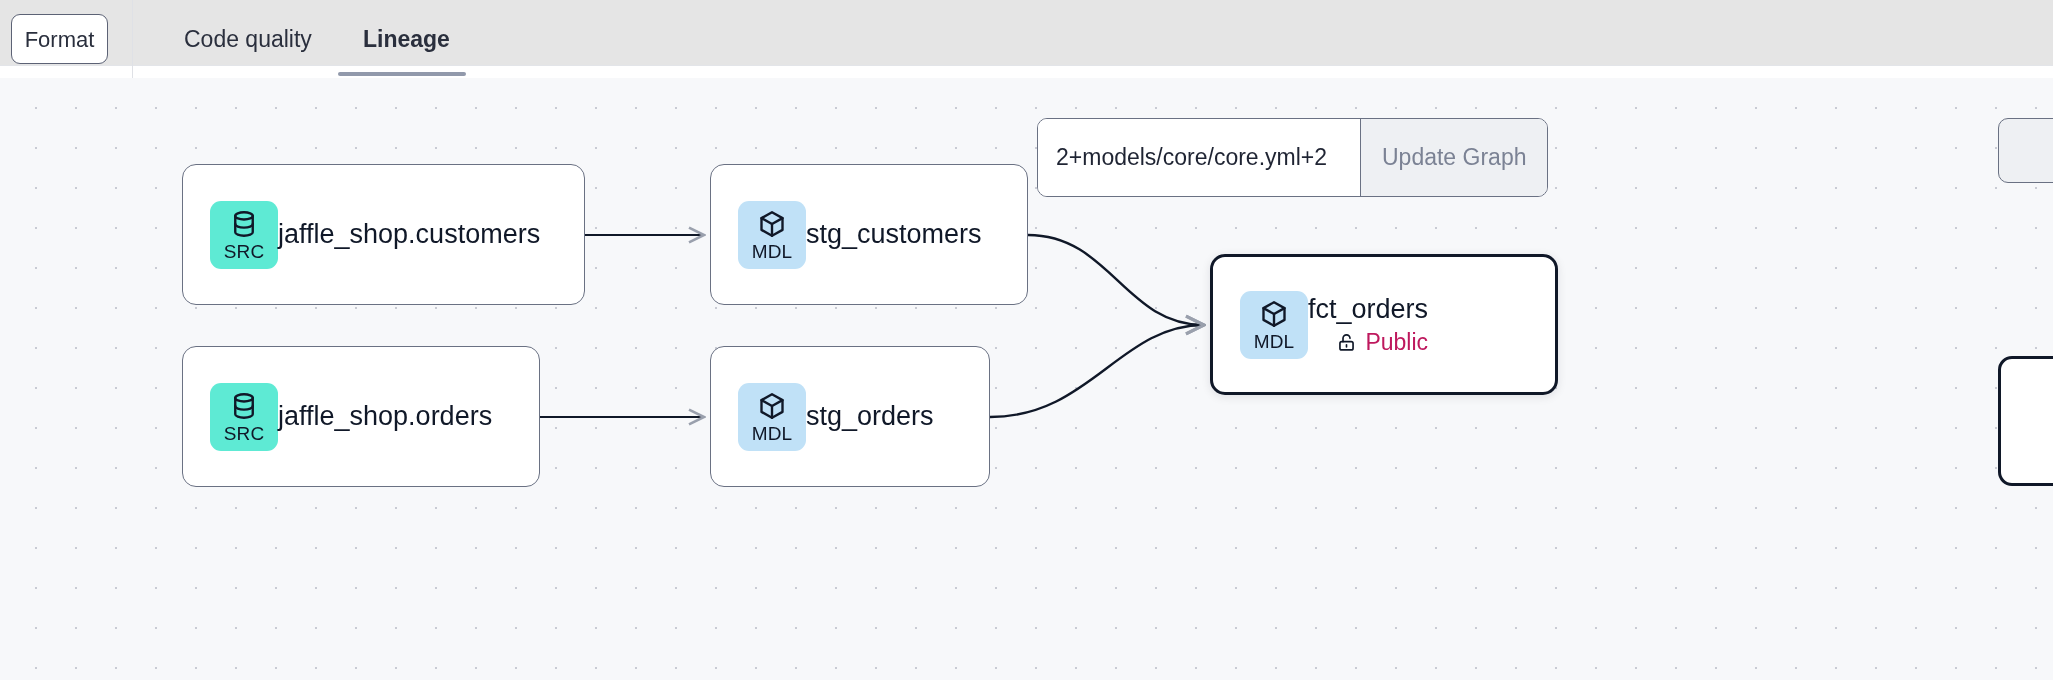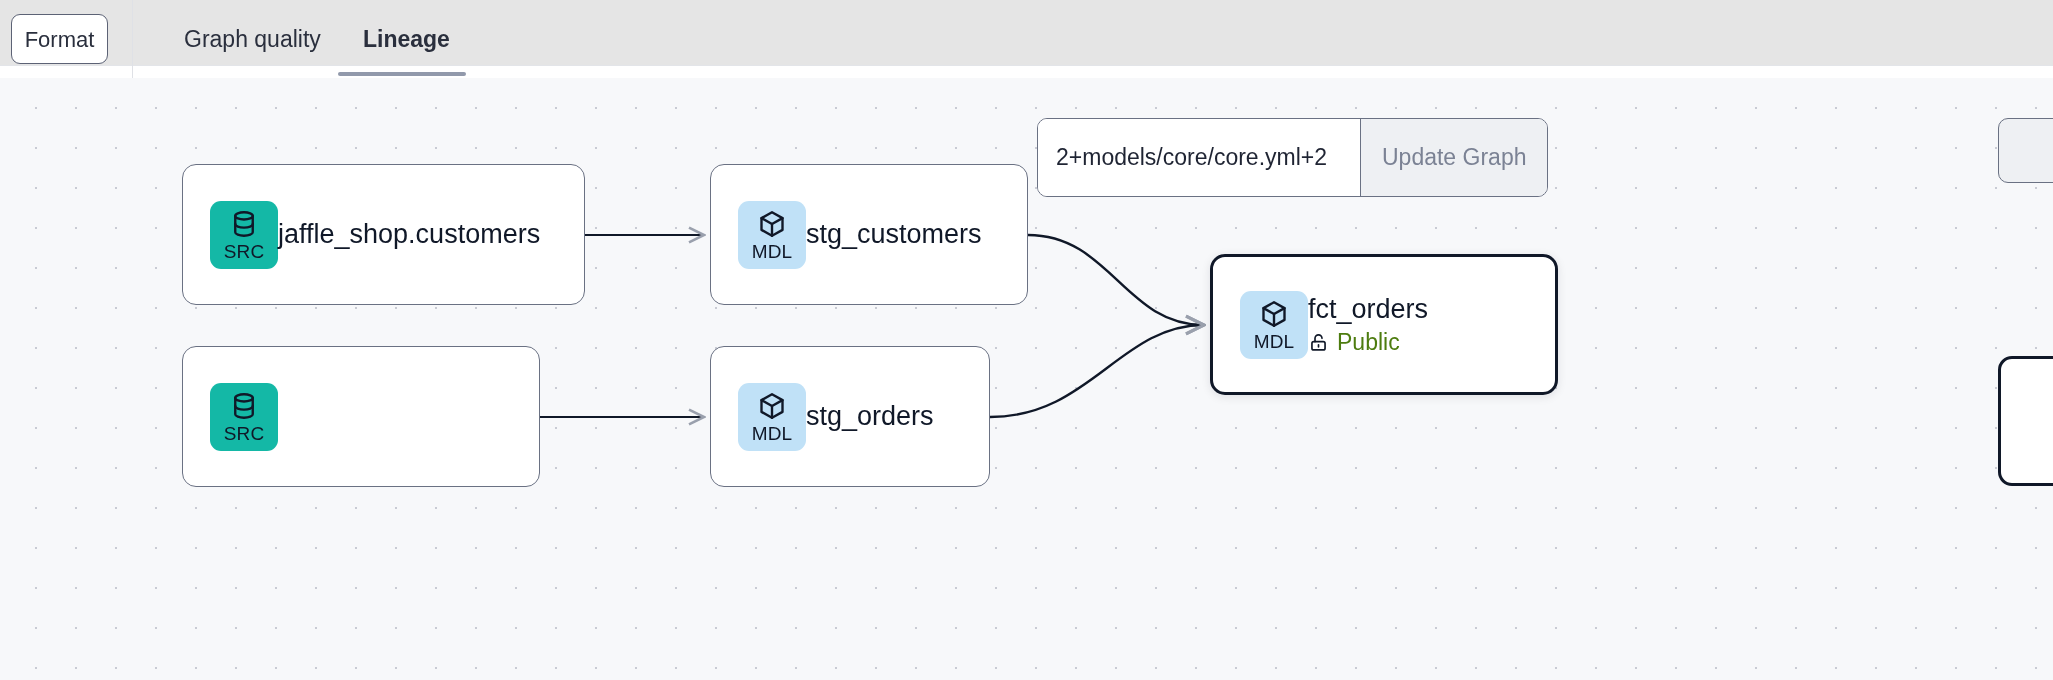--- a/index.html
+++ b/index.html
@@ -115,21 +115,21 @@
     height: 68px;
     border-radius: 11px;
     margin-left: 27px;
     flex: 0 0 auto;
     display: flex;
     flex-direction: column;
     align-items: center;
     justify-content: center;
     color: #101828;
   }
-  .badge.src { background: #14b8a6; justify-content: center; }
+  .badge.src { background: #5eead4; justify-content: center; }
   .badge.mdl { background: #c0e1f7; }
   .badge-label {
     font-size: 19px;
     letter-spacing: 0.2px;
     line-height: 1;
     margin-top: 3px;
   }
   .badge svg { display: block; }
   .node-text {
     display: flex;
@@ -140,23 +140,24 @@
     font-size: 27px;
     color: #101828;
     white-space: nowrap;
     line-height: 1.2;
   }
   .node-sub {
     display: flex;
     align-items: center;
     gap: 8px;
     font-size: 23px;
-    color: #4d7c0f;
+    color: #be185d;
     margin-top: 3px;
     white-space: nowrap;
+    justify-content: flex-end;
   }
   .node-sub svg { display: block; flex: 0 0 auto; }
 
   
   #node-jaffle-customers { left: 182px; top: 86px;  width: 403px; height: 141px; }
   #node-jaffle-orders    { left: 182px; top: 268px; width: 358px; height: 141px; }
   #node-stg-customers    { left: 710px; top: 86px;  width: 318px; height: 141px; }
   #node-stg-orders       { left: 710px; top: 268px; width: 280px; height: 141px; }
   #node-fct-orders       { left: 1210px; top: 176px; width: 348px; height: 141px; }
 
@@ -218,21 +219,21 @@
     border-radius: 14px;
     box-sizing: border-box;
   }
 </style>
 </head>
 <body>
 
 <div id="topbar">
   <button id="format-btn">Format</button>
   <div id="topbar-divider"></div>
-  <div class="tab" id="tab-code-quality">Graph quality</div>
+  <div class="tab" id="tab-code-quality">Code quality</div>
   <div class="tab" id="tab-lineage">Lineage</div>
   <div id="tab-lineage-underline"></div>
 </div>
 
 <div id="canvas">
 
   <svg id="edge-layer" viewBox="0 0 2053 602">
     <defs>
       <marker id="arw" markerWidth="9" markerHeight="9" refX="8" refY="4.5" orient="auto">
         <path d="M0.5,0.8 L8,4.5 L0.5,8.2" fill="none" stroke="#9aa0ad" stroke-width="1.3"></path>
@@ -267,20 +268,23 @@
   <div class="node" id="node-jaffle-orders">
     <div class="badge src">
       <span>
         <svg width="30" height="30" viewBox="0 0 24 24" fill="none" stroke="#101828" stroke-width="1.9" stroke-linecap="round" stroke-linejoin="round">
           <ellipse cx="12" cy="5.5" rx="7" ry="2.9"></ellipse>
           <path d="M5,5.5 v13 c0,1.6 3.1,2.9 7,2.9 s7,-1.3 7,-2.9 v-13"></path>
           <path d="M5,12 c0,1.6 3.1,2.9 7,2.9 s7,-1.3 7,-2.9"></path>
         </svg>
       </span>
       <span class="badge-label">SRC</span>
+    </div>
+    <div class="node-text">
+      <div class="node-title">jaffle_shop.orders</div>
     </div>
   </div>
 
   <div class="node" id="node-stg-customers">
     <div class="badge mdl">
       <span>
         <svg width="30" height="30" viewBox="0 0 24 24" fill="none" stroke="#101828" stroke-width="1.9" stroke-linecap="round" stroke-linejoin="round">
           <path d="M12,2.6 L20.4,7.3 L20.4,16.7 L12,21.4 L3.6,16.7 L3.6,7.3 Z"></path>
           <path d="M3.6,7.3 L12,12 L20.4,7.3"></path>
           <path d="M12,12 L12,21.4"></path>

